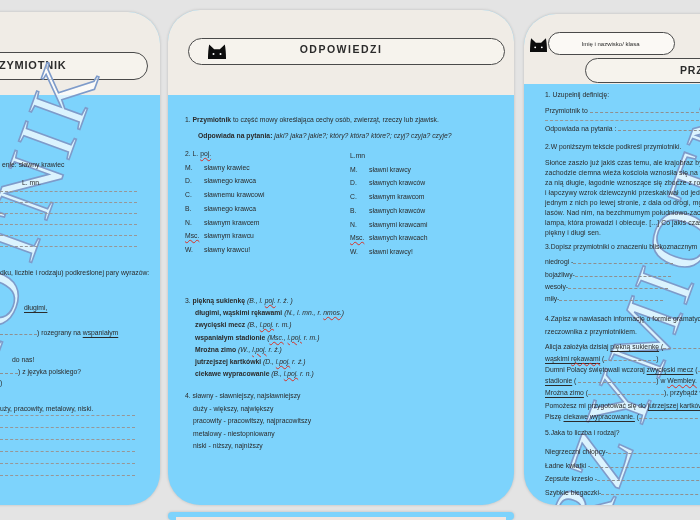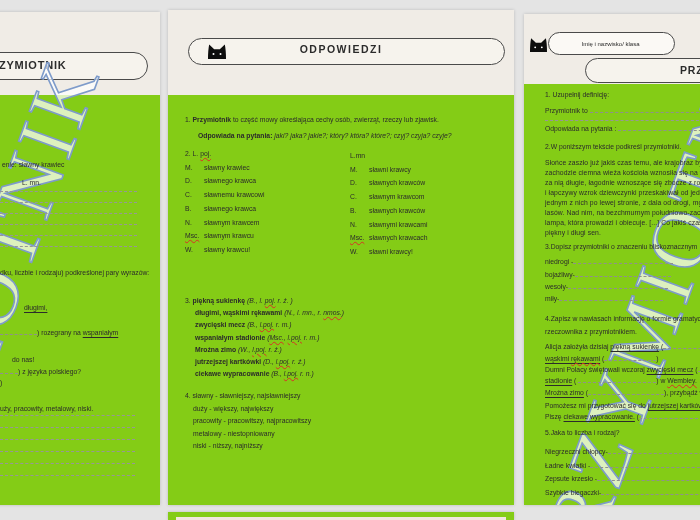--- a/index.html
+++ b/index.html
@@ -1,18 +1,18 @@
 <!DOCTYPE html>
 <html><head>
 <meta charset="utf-8">
 <style>
   html,body{margin:0;padding:0;background:#e4e4e4;}
   #screen{position:relative;width:700px;height:520px;overflow:hidden;background:#e4e4e4;
           font-family:"Liberation Sans",sans-serif;color:#2b2b2b;}
-  .page{position:absolute;background:#84cc16;box-shadow:0 0 3px rgba(0,0,0,.18);overflow:hidden;}
+  .page{position:absolute;background:#7dd3fc;box-shadow:0 0 3px rgba(0,0,0,.18);overflow:hidden;border-radius:32px;}
   .band{position:absolute;left:0;right:0;top:0;background:#f0ece6;}
   .pill{position:absolute;border:1.3px solid #4a4a4a;border-radius:14px;background:#f6f3ed;}
   .t{position:absolute;font-size:6.8px;line-height:10px;white-space:nowrap;}
   .b{font-weight:bold;}
   .i{font-style:italic;}
   .u{text-decoration:underline;text-underline-offset:1.5px;text-decoration-thickness:0.8px;}
   .rw{text-decoration:underline wavy #d93025;text-decoration-thickness:1px;text-underline-offset:1px;}
   .u .rw{text-decoration:underline wavy #d93025;}
   .dl{position:absolute;border-top:1px dashed #979797;height:0;}
   .bl{display:inline-block;border-bottom:1px dashed #8f8f8f;height:5px;}

